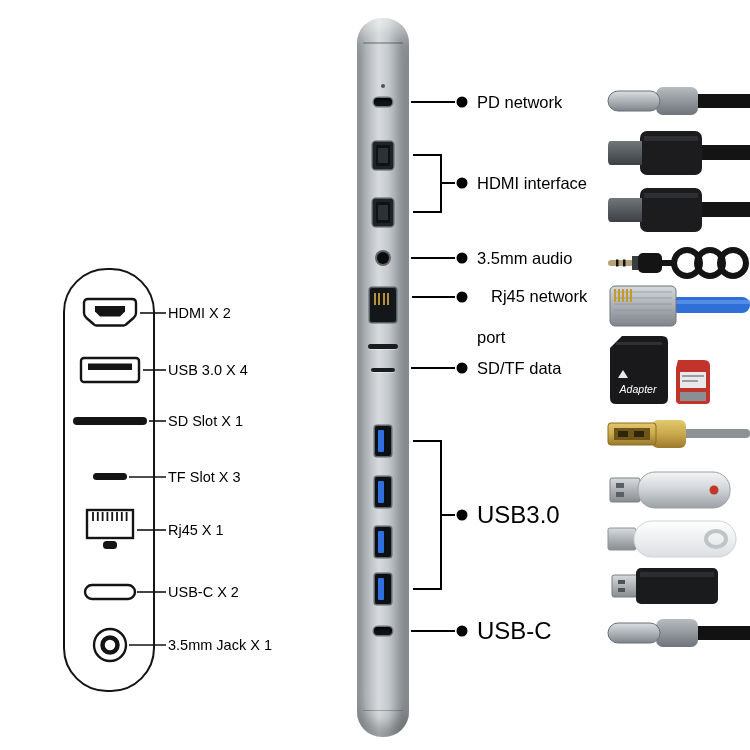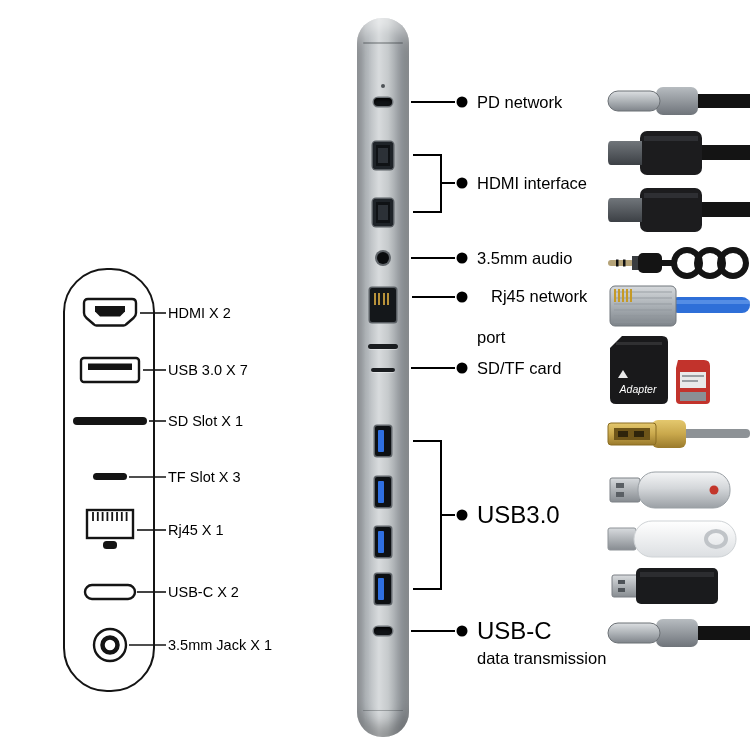--- a/index.html
+++ b/index.html
@@ -87,21 +87,21 @@
   <svg class="licon" style="left:83px; top:583px;" width="54" height="18">
     <rect x="2" y="2" width="50" height="14" rx="7" fill="#fff" stroke="#141414" stroke-width="2.4"></rect>
   </svg>
 
   <svg class="licon" style="left:91px; top:626px;" width="38" height="38">
     <circle cx="19" cy="19" r="16" fill="#fff" stroke="#141414" stroke-width="2.4"></circle>
     <circle cx="19" cy="19" r="7.5" fill="#fff" stroke="#141414" stroke-width="4.5"></circle>
   </svg>
 
   <span class="legend-label" style="top:313px;">HDMI X 2</span>
-  <span class="legend-label" style="top:370px;">USB 3.0 X 7</span>
+  <span class="legend-label" style="top:370px;">USB 3.0 X 4</span>
   <span class="legend-label" style="top:421px;">SD Slot X 1</span>
   <span class="legend-label" style="top:477px;">TF Slot X 3</span>
   <span class="legend-label" style="top:530px;text-align:right;">Rj45 X 1</span>
   <span class="legend-label" style="top:592px;">USB-C X 2</span>
   <span class="legend-label" style="top:645px;">3.5mm Jack X 1</span>
 
   <div class="device">
     <div class="seam" style="top:24px;"></div>
     <div class="seam" style="bottom:26px;"></div>
     <div class="port pinhole" style="left:24px; top:66px;"></div>
@@ -117,24 +117,23 @@
     <div class="port usb-port" style="left:18px; top:509px;"></div>
     <div class="port usb-port" style="left:18px; top:556px;"></div>
     <div class="port usbc-port" style="left:17px; top:609px;"></div>
   </div>
 
   <span class="callout-label" style="top:102px;">PD network</span>
   <span class="callout-label" style="top:183px;">HDMI interface</span>
   <span class="callout-label" style="top:258px;">3.5mm audio</span>
   <span class="callout-label" style="top:296px;margin-left:14px;">Rj45 network</span>
   <span class="callout-label" style="top:337px;">port</span>
-  <span class="callout-label" style="top:368px;">SD/TF card</span>
+  <span class="callout-label" style="top:368px;">SD/TF data</span>
   <span class="callout-label big" style="top:515px;">USB3.0</span>
   <span class="callout-label big" style="top:631px;">USB-C</span>
-  <span class="callout-label" style="top:658px;">data transmission</span>
 
   <svg class="acc" style="left:606px; top:82px;" width="144" height="38">
     <defs>
       <linearGradient id="uc1a" x1="0" y1="0" x2="0" y2="1">
           <stop offset="0" stop-color="#dcdfe2"></stop>
           <stop offset=".5" stop-color="#aeb3b7"></stop>
           <stop offset="1" stop-color="#7f848a"></stop>
         </linearGradient>
       <linearGradient id="uc1b" x1="0" y1="0" x2="0" y2="1">
           <stop offset="0" stop-color="#b7bcc0"></stop>

